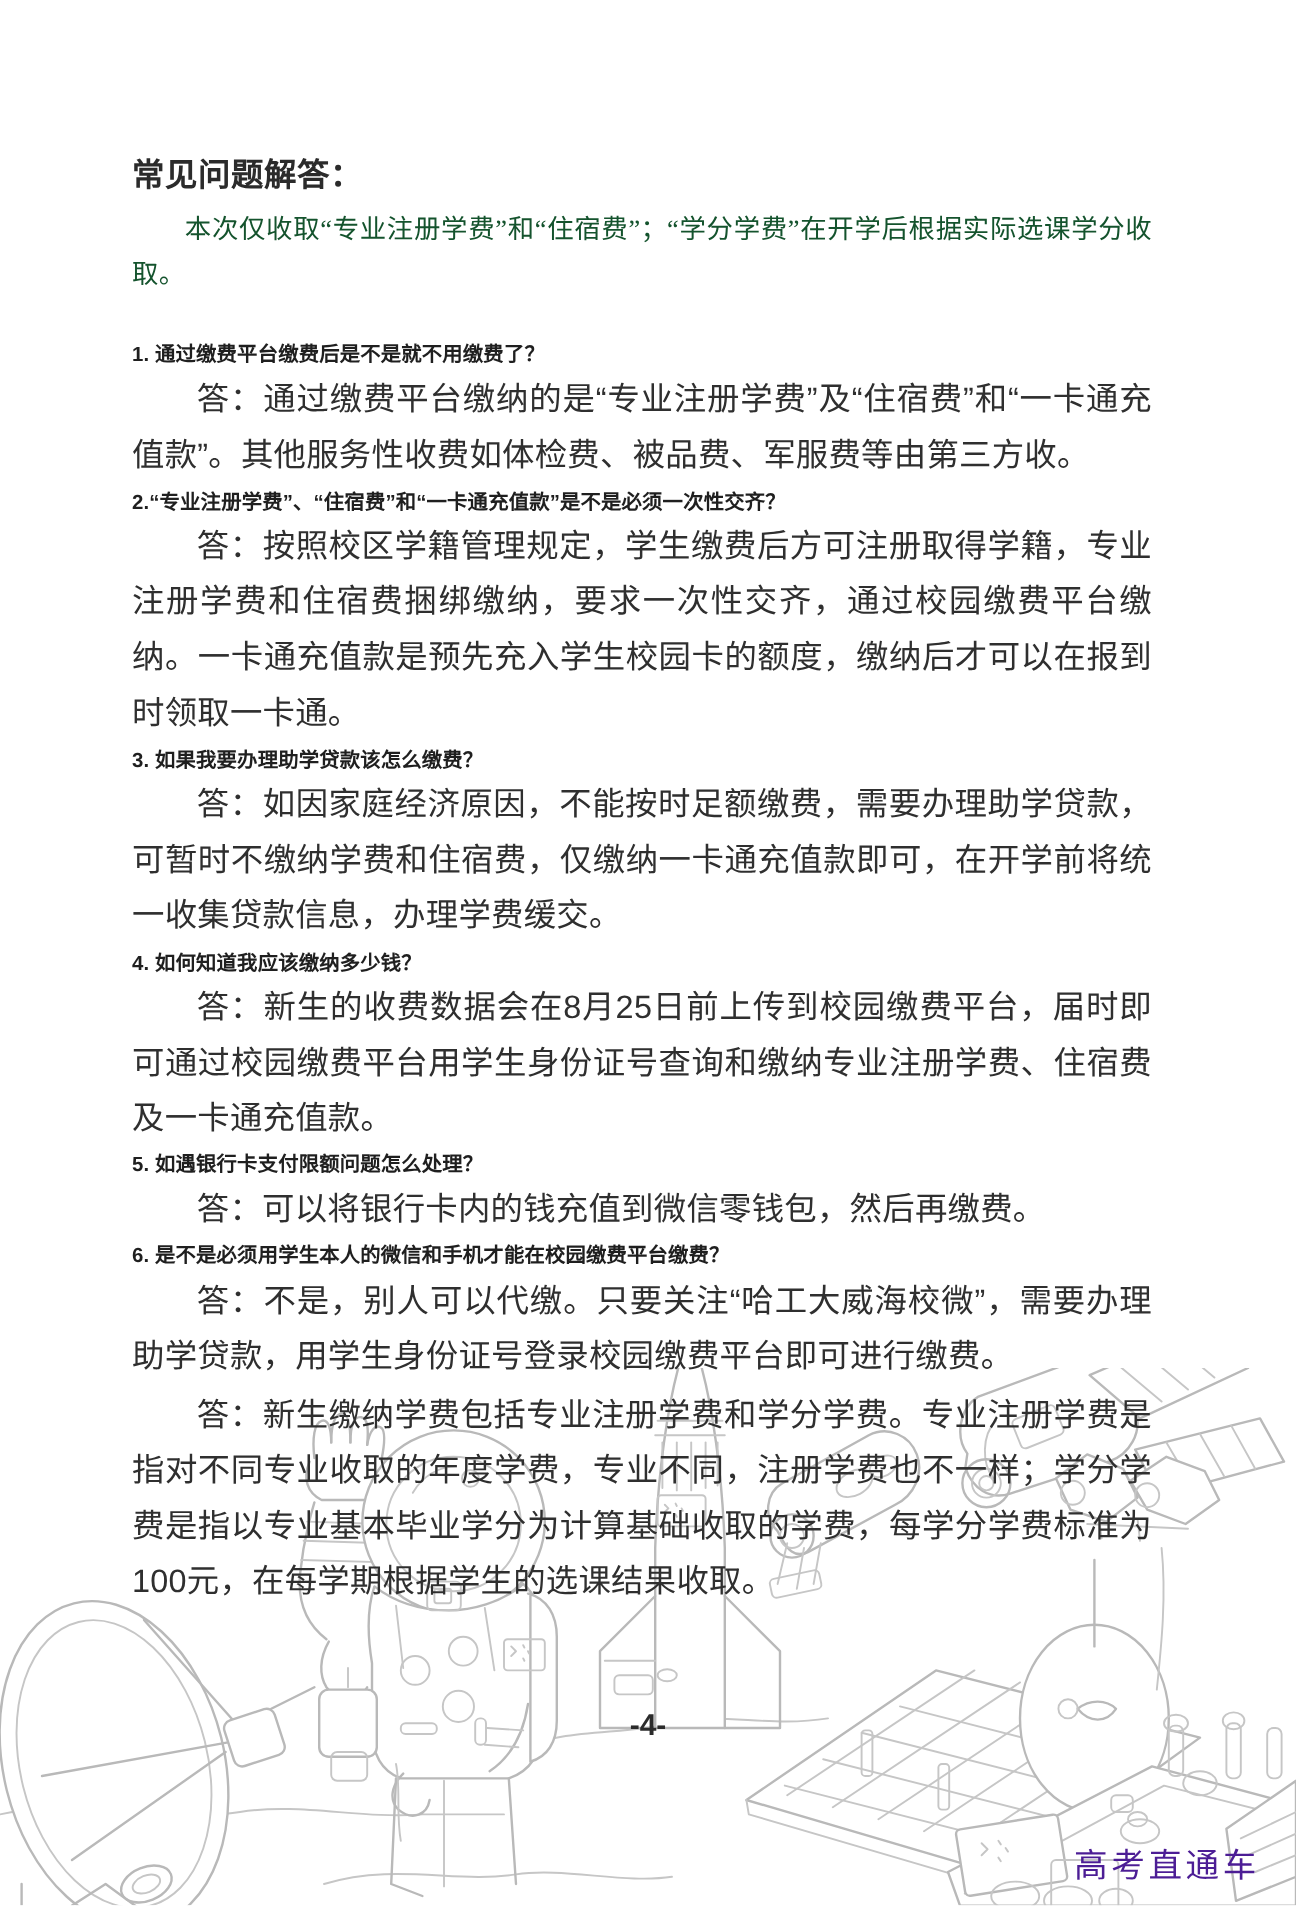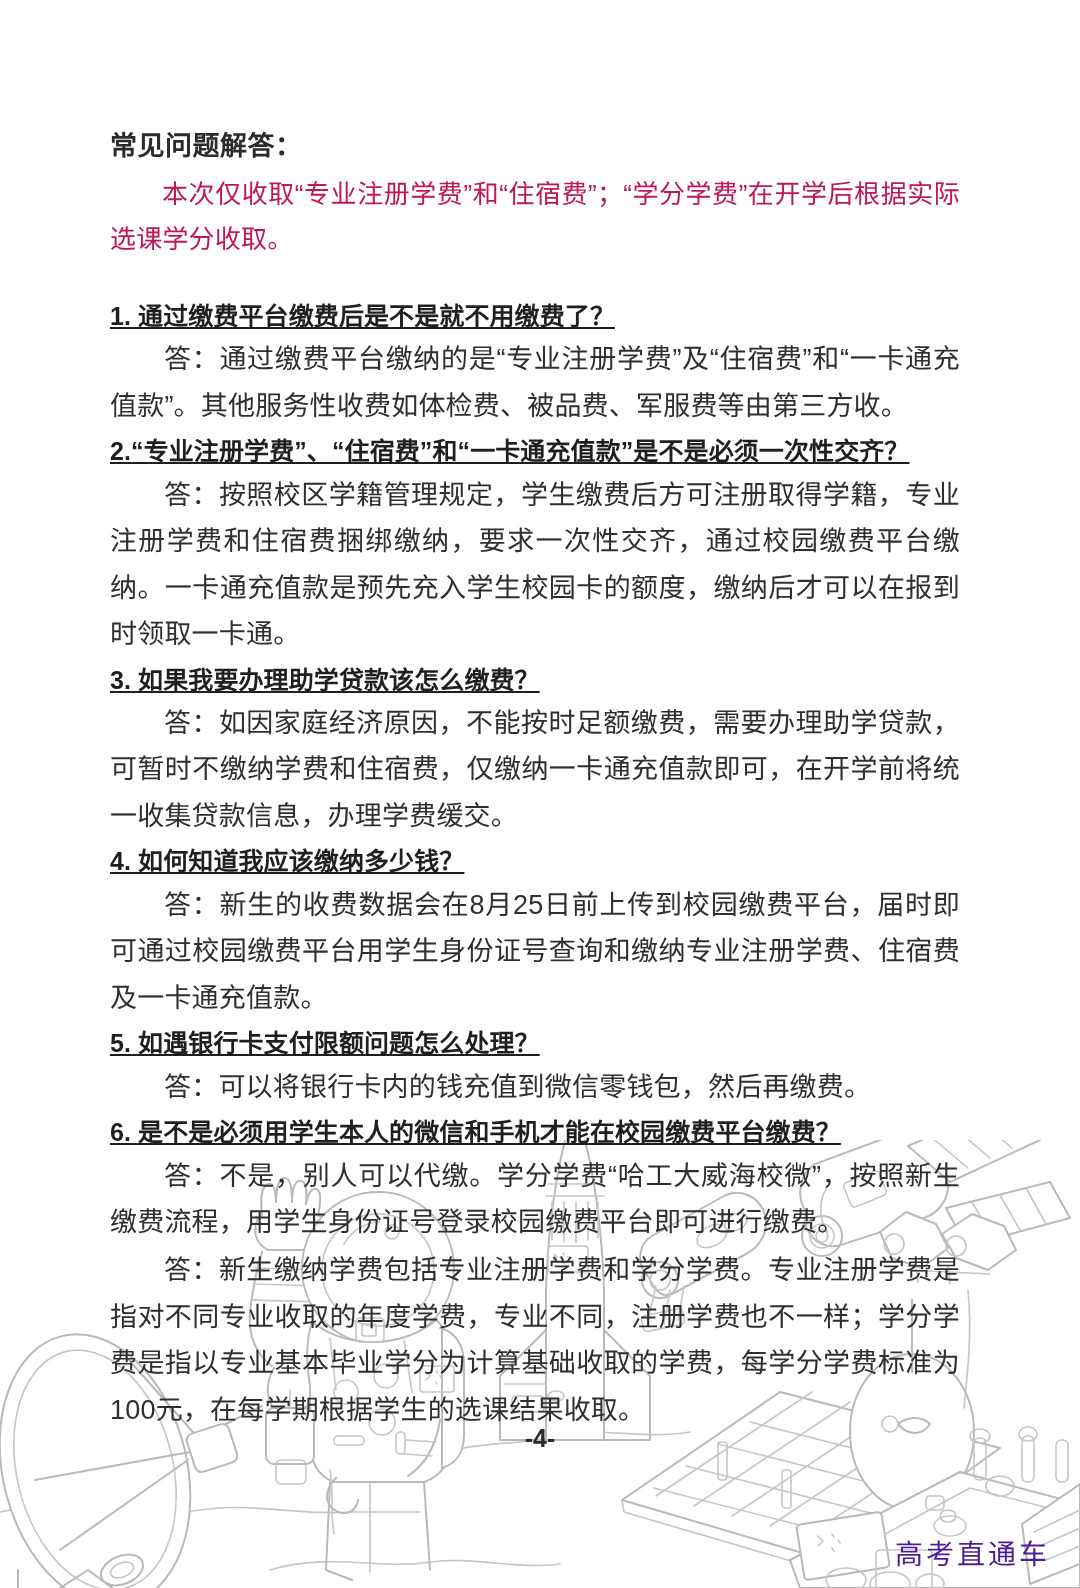--- a/index.html
+++ b/index.html
@@ -66,43 +66,43 @@
   .doc-heading {
     font-size: 27px;
     font-weight: bold;
     color: #2b2b2b;
     letter-spacing: 0.5px;
     line-height: 1.35;
     margin: 0 0 8px 0;
   }
 
   .intro-para {
-    font-size: 26px;
-    color: #be185d;
+    font-size: 22px;
+    color: #14532d;
     line-height: 1.72;
     text-align: justify;
     text-justify: inter-ideograph;
     text-indent: 2em;
     margin: 0 0 34px 0;
     letter-spacing: 0.2px;
+    font-family: Liberation Serif, serif;
   }
 
   .qa-block {
     margin: 0 0 2px 0;
   }
 
   .q-line {
-    font-size: 25px;
+    font-size: 17px;
     font-weight: bold;
     color: #1f1f1f;
     line-height: 1.62;
     letter-spacing: 0.1px;
     margin: 0;
     white-space: nowrap;
-    text-decoration: underline;
   }
 
   .a-line {
     font-size: 27px;
     color: #2f2f2f;
     line-height: 1.72;
     text-align: justify;
     text-justify: inter-ideograph;
     text-indent: 2em;
     letter-spacing: 0.2px;
@@ -358,21 +358,21 @@
       <p class="a-line">答：新生的收费数据会在8月25日前上传到校园缴费平台，届时即可通过校园缴费平台用学生身份证号查询和缴纳专业注册学费、住宿费及一卡通充值款。</p>
     </div>
 
     <div class="qa-block">
       <p class="q-line">5. 如遇银行卡支付限额问题怎么处理？</p>
       <p class="a-line">答：可以将银行卡内的钱充值到微信零钱包，然后再缴费。</p>
     </div>
 
     <div class="qa-block">
       <p class="q-line">6. 是不是必须用学生本人的微信和手机才能在校园缴费平台缴费？</p>
-      <p class="a-line">答：不是，别人可以代缴。学分学费“哈工大威海校微”，按照新生缴费流程，用学生身份证号登录校园缴费平台即可进行缴费。</p>
+      <p class="a-line">答：不是，别人可以代缴。只要关注“哈工大威海校微”，需要办理助学贷款，用学生身份证号登录校园缴费平台即可进行缴费。</p>
     </div>
 
     <div class="qa-block">
       <p class="a-line">答：新生缴纳学费包括专业注册学费和学分学费。专业注册学费是指对不同专业收取的年度学费，专业不同，注册学费也不一样；学分学费是指以专业基本毕业学分为计算基础收取的学费，每学分学费标准为100元，在每学期根据学生的选课结果收取。</p>
     </div>
 
   </div>
 
   <div id="page-number">-4-</div>
 

